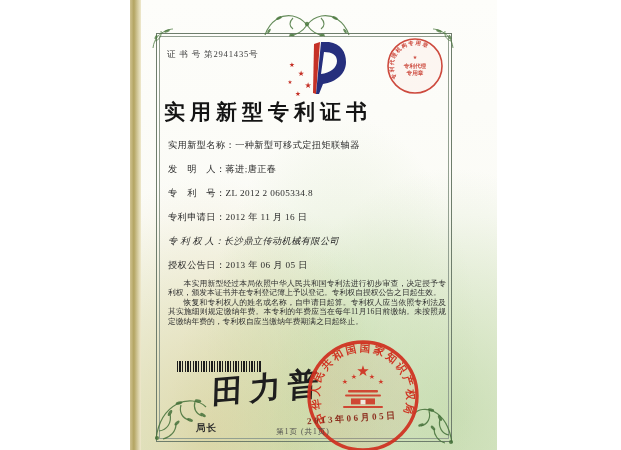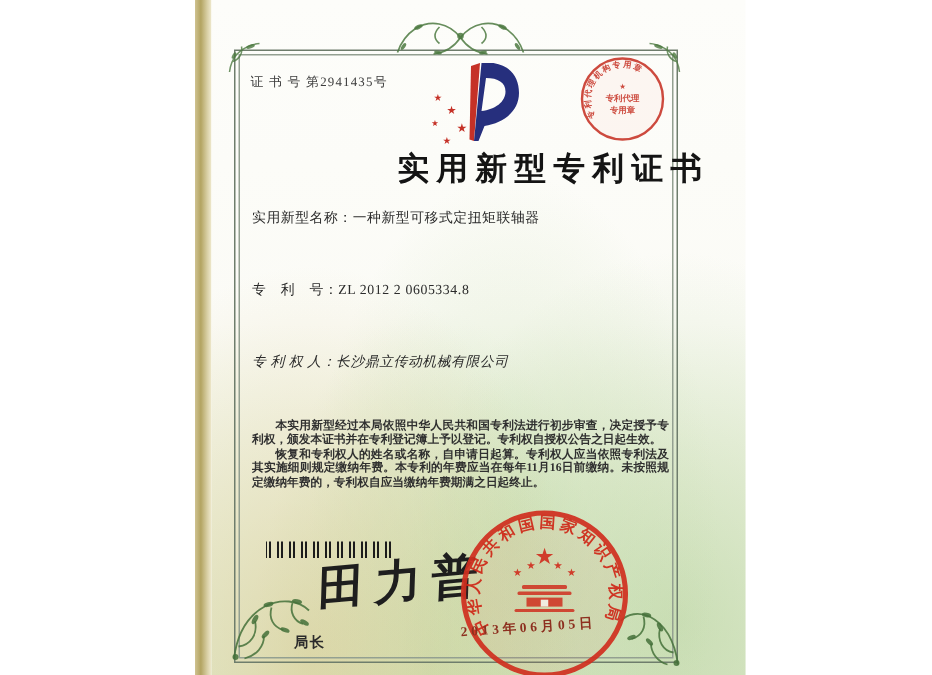--- a/index.html
+++ b/index.html
@@ -23,30 +23,30 @@
     background:linear-gradient(180deg,rgba(110,110,100,0.35),rgba(110,110,100,0));}
 
   
   #frame-outer{left:156px;top:33px;width:294px;height:407px;
     border:1.4px solid #6e7d6c;}
   #frame-inner{left:2px;top:2px;right:2px;bottom:2px;position:absolute;
     border:0.8px solid #93a091;}
 
   #cert-number{left:167px;top:49px;font-size:8.6px;letter-spacing:0.8px;color:#3d3d3d;}
 
-  #title{left:177px;top:98px;width:296px;text-align:right;font-size:21px;font-weight:bold;
+  #title{left:159px;top:98px;width:296px;text-align:left;font-size:21px;font-weight:bold;
          color:#141414;letter-spacing:5px;text-indent:5px;}
 
   .field-row{left:168px;width:286px;font-size:9.2px;line-height:11px;color:#2b2b2b;letter-spacing:0.4px;}
   .field-row .lab{color:#2b2b2b;text-align:center;}
   #fr0{top:140px;} #fr1{top:164px;} #fr2{top:188px;} #fr3{top:212px;} #fr4{top:236px;font-style:italic;} #fr5{top:260px;}
 
   #legal{left:168px;top:279px;width:278px;font-size:7.8px;line-height:9.45px;color:#303030;
          text-align:justify;}
-  #legal p{margin:0;text-indent:2em;font-weight:bold;}
+  #legal p{margin:0;text-indent:2em;}
 
   #barcode{left:177px;top:361px;width:84px;height:11px;
     background:repeating-linear-gradient(90deg,
       #1c1c1c 0 1.2px,transparent 1.2px 2.2px,
       #1c1c1c 2.2px 4px,transparent 4px 5.4px,
       #1c1c1c 5.4px 6px,transparent 6px 8px);}
 
   #director-label{left:196px;top:422px;font-size:9.5px;color:#2b2b2b;letter-spacing:1px;font-weight:bold;}
   #director-signature{left:212px;top:372px;font-size:31px;font-weight:bold;color:#1e1e1e;
     letter-spacing:7px;transform:rotate(-5deg) skewX(-7deg);transform-origin:left center;}
@@ -181,25 +181,34 @@
     <text x="30" y="23" text-anchor="middle" font-size="5" fill="#c8372a" font-family="DejaVu Sans, sans-serif">★</text>
     <text x="30" y="31.5" text-anchor="middle" font-size="5.6" fill="#c8372a" font-weight="bold">专利代理</text>
     <text x="30" y="39" text-anchor="middle" font-size="5.6" fill="#c8372a" font-weight="bold">专用章</text>
   </svg>
 
   <div class="abs" id="title">实用新型专利证书</div>
 
   <div class="abs field-row" id="fr0">
     <span class="lab">实用新型名称：</span><span>一种新型可移式定扭矩联轴器</span>
   </div>
+  <div class="abs field-row" id="fr1">
+    <span class="lab">发　明　人：</span><span>蒋进;唐正春</span>
+  </div>
   <div class="abs field-row" id="fr2">
     <span class="lab">专　利　号：</span><span>ZL 2012 2 0605334.8</span>
   </div>
+  <div class="abs field-row" id="fr3">
+    <span class="lab">专利申请日：</span><span>2012 年 11 月 16 日</span>
+  </div>
   <div class="abs field-row" id="fr4">
     <span class="lab">专 利 权 人：</span><span>长沙鼎立传动机械有限公司</span>
+  </div>
+  <div class="abs field-row" id="fr5">
+    <span class="lab">授权公告日：</span><span>2013 年 06 月 05 日</span>
   </div>
 
   <div class="abs" id="legal">
     <p>本实用新型经过本局依照中华人民共和国专利法进行初步审查，决定授予专利权，颁发本证书并在专利登记簿上予以登记。专利权自授权公告之日起生效。</p>
     <p>恢复和专利权人的姓名或名称，自申请日起算。专利权人应当依照专利法及其实施细则规定缴纳年费。本专利的年费应当在每年11月16日前缴纳。未按照规定缴纳年费的，专利权自应当缴纳年费期满之日起终止。</p>
   </div>
 
   <div class="abs" id="barcode"></div>
 
   <div class="abs" id="director-label">局长</div>
@@ -223,14 +232,15 @@
     <g fill="#d03020" opacity="0.92">
       <rect x="43" y="52" width="30" height="2.6" rx="1"></rect>
       <rect x="40" y="56.4" width="36" height="2.2" rx="1"></rect>
       <rect x="46" y="60.4" width="24" height="6"></rect>
       <rect x="55.5" y="61.8" width="5" height="4.6" fill="#f6efe7"></rect>
       <rect x="38" y="68" width="40" height="2" rx="1"></rect>
     </g>
   </svg>
   <div class="abs" id="seal-date">2013年06月05日</div>
 
+  <div class="abs" id="footer">第1页 (共1页)</div>
 
 </div>
 
 </body></html>

